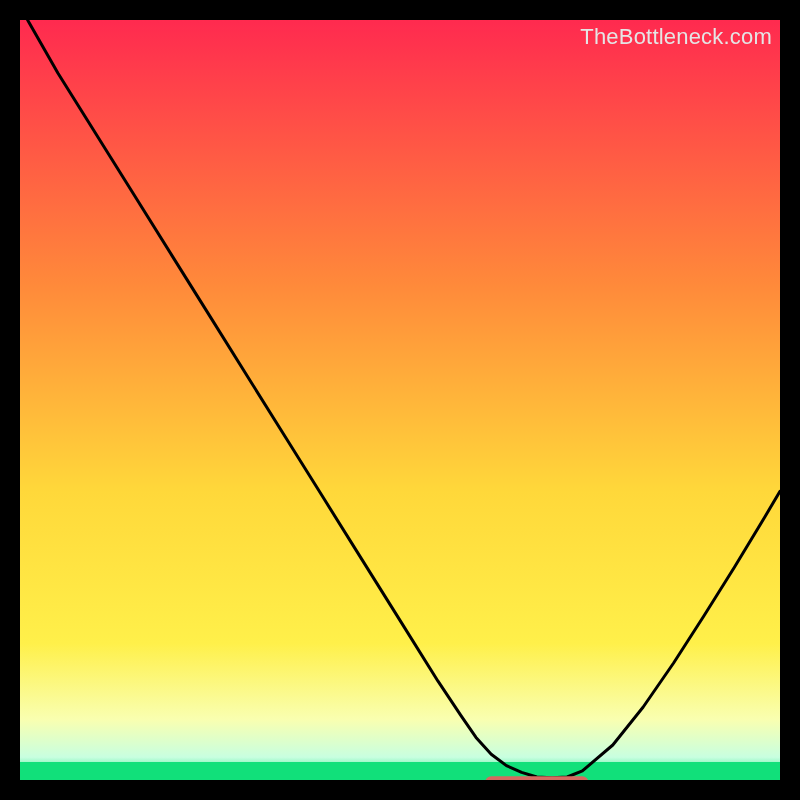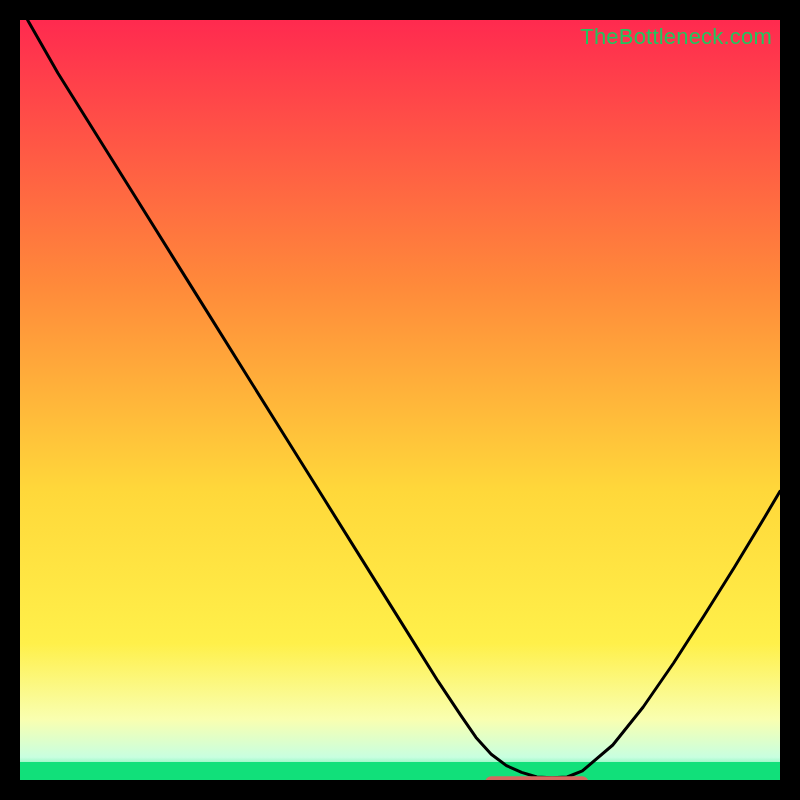--- a/index.html
+++ b/index.html
@@ -23,21 +23,21 @@
     position: absolute;
     left: 0;
     top: 0;
     width: 760px;
     height: 760px;
   }
   .watermark {
     position: absolute;
     top: 4px;
     right: 8px;
-    color: #22c55e;
+    color: #e5e5e5;
     font-size: 22px;
     font-weight: 500;
     letter-spacing: 0.2px;
     z-index: 20;
   }
   svg {
     display: block;
   }
 </style>
 </head>

